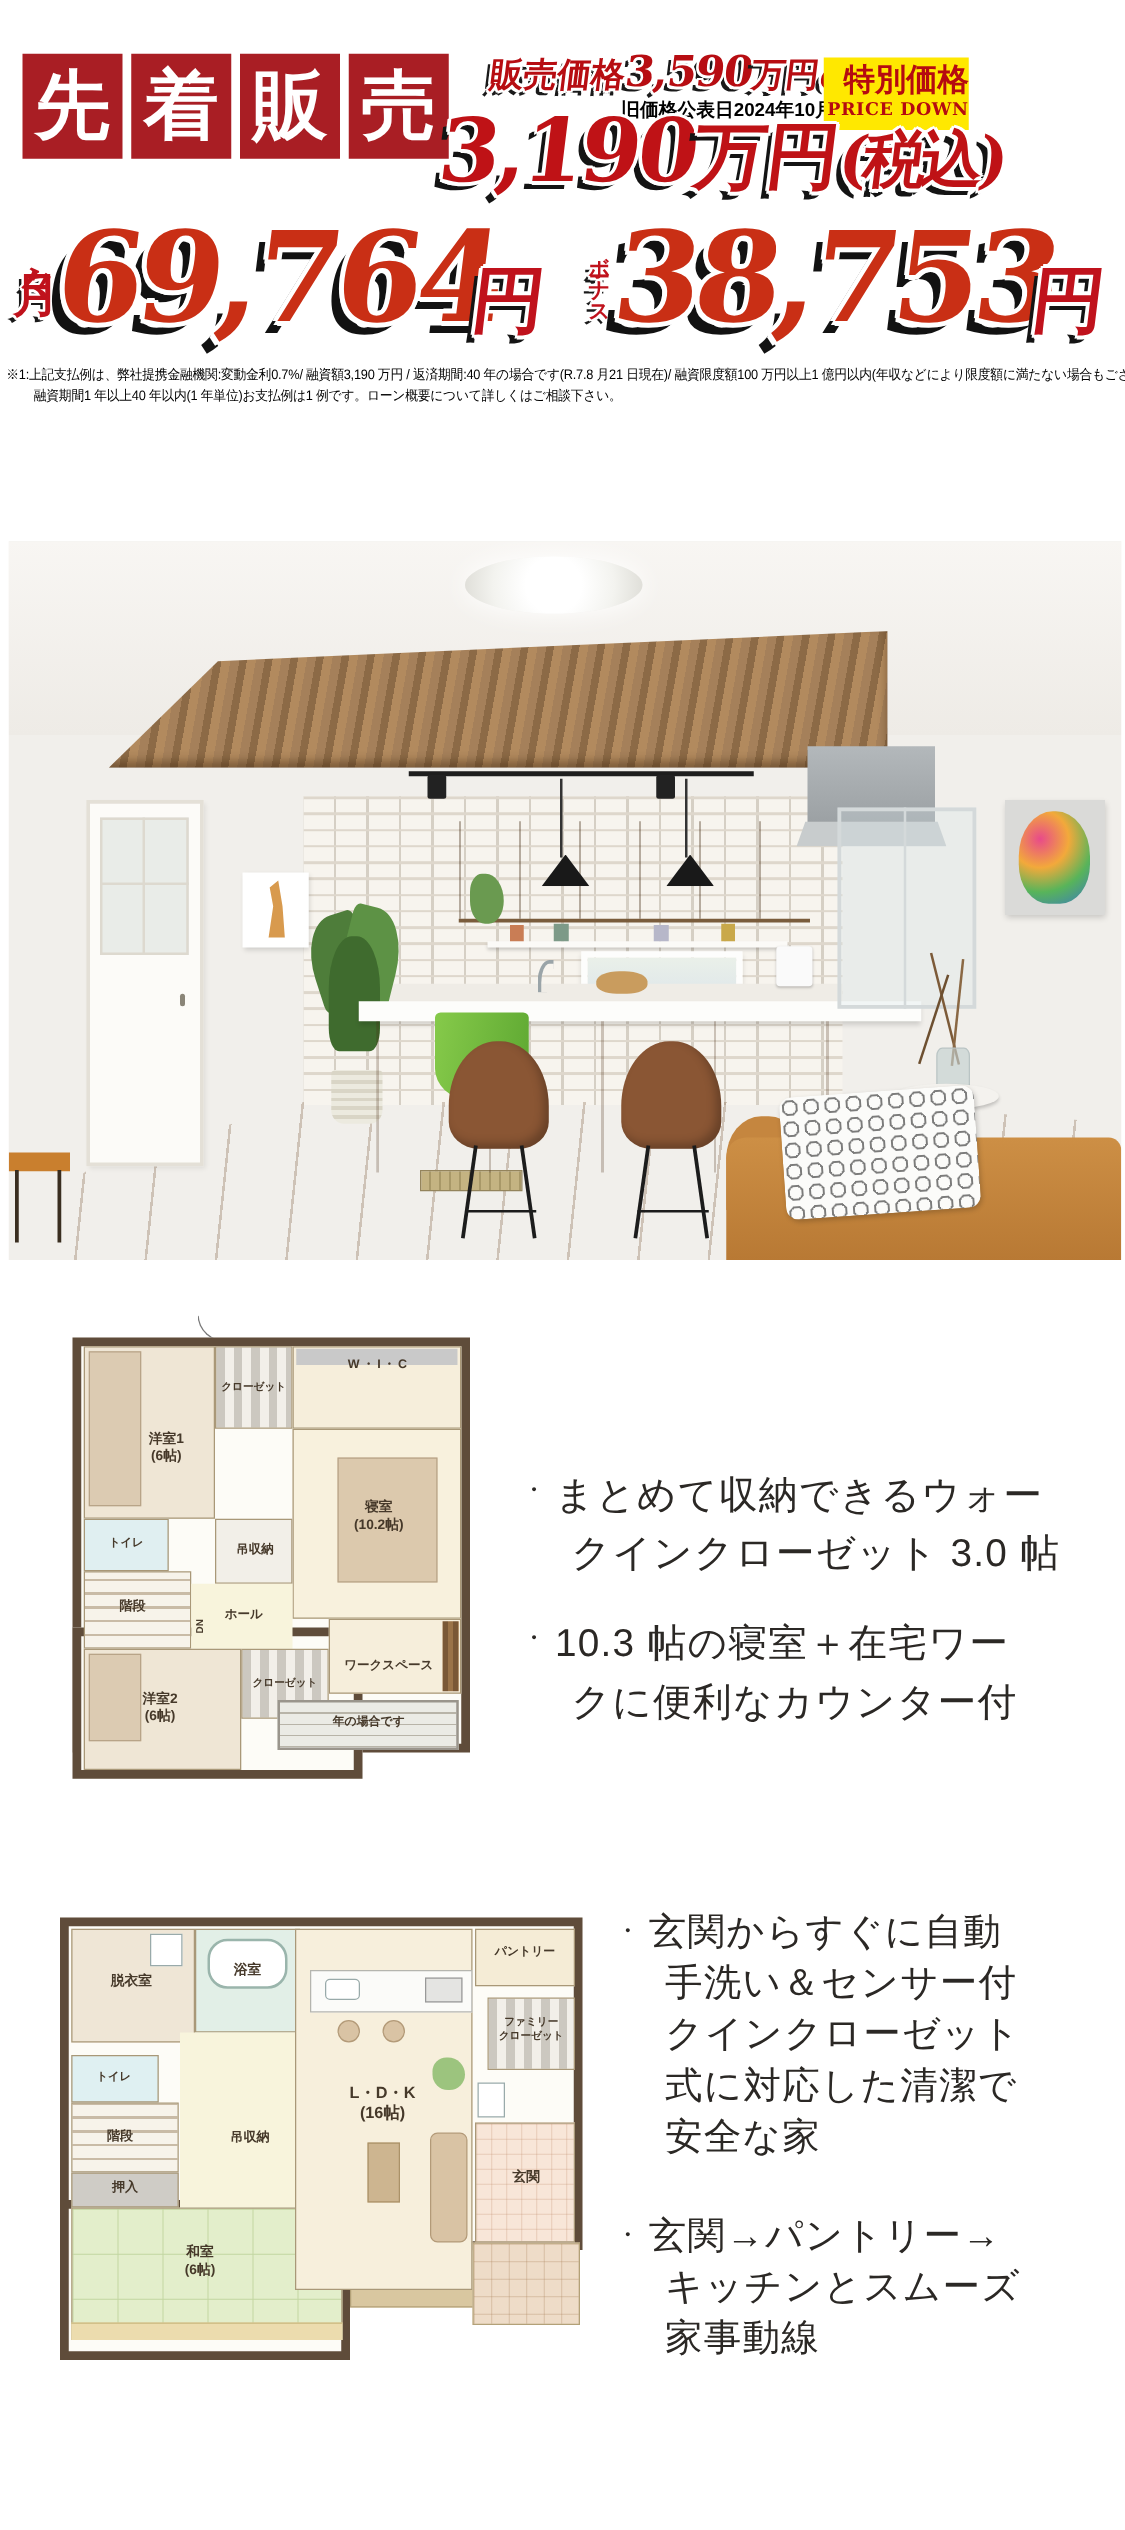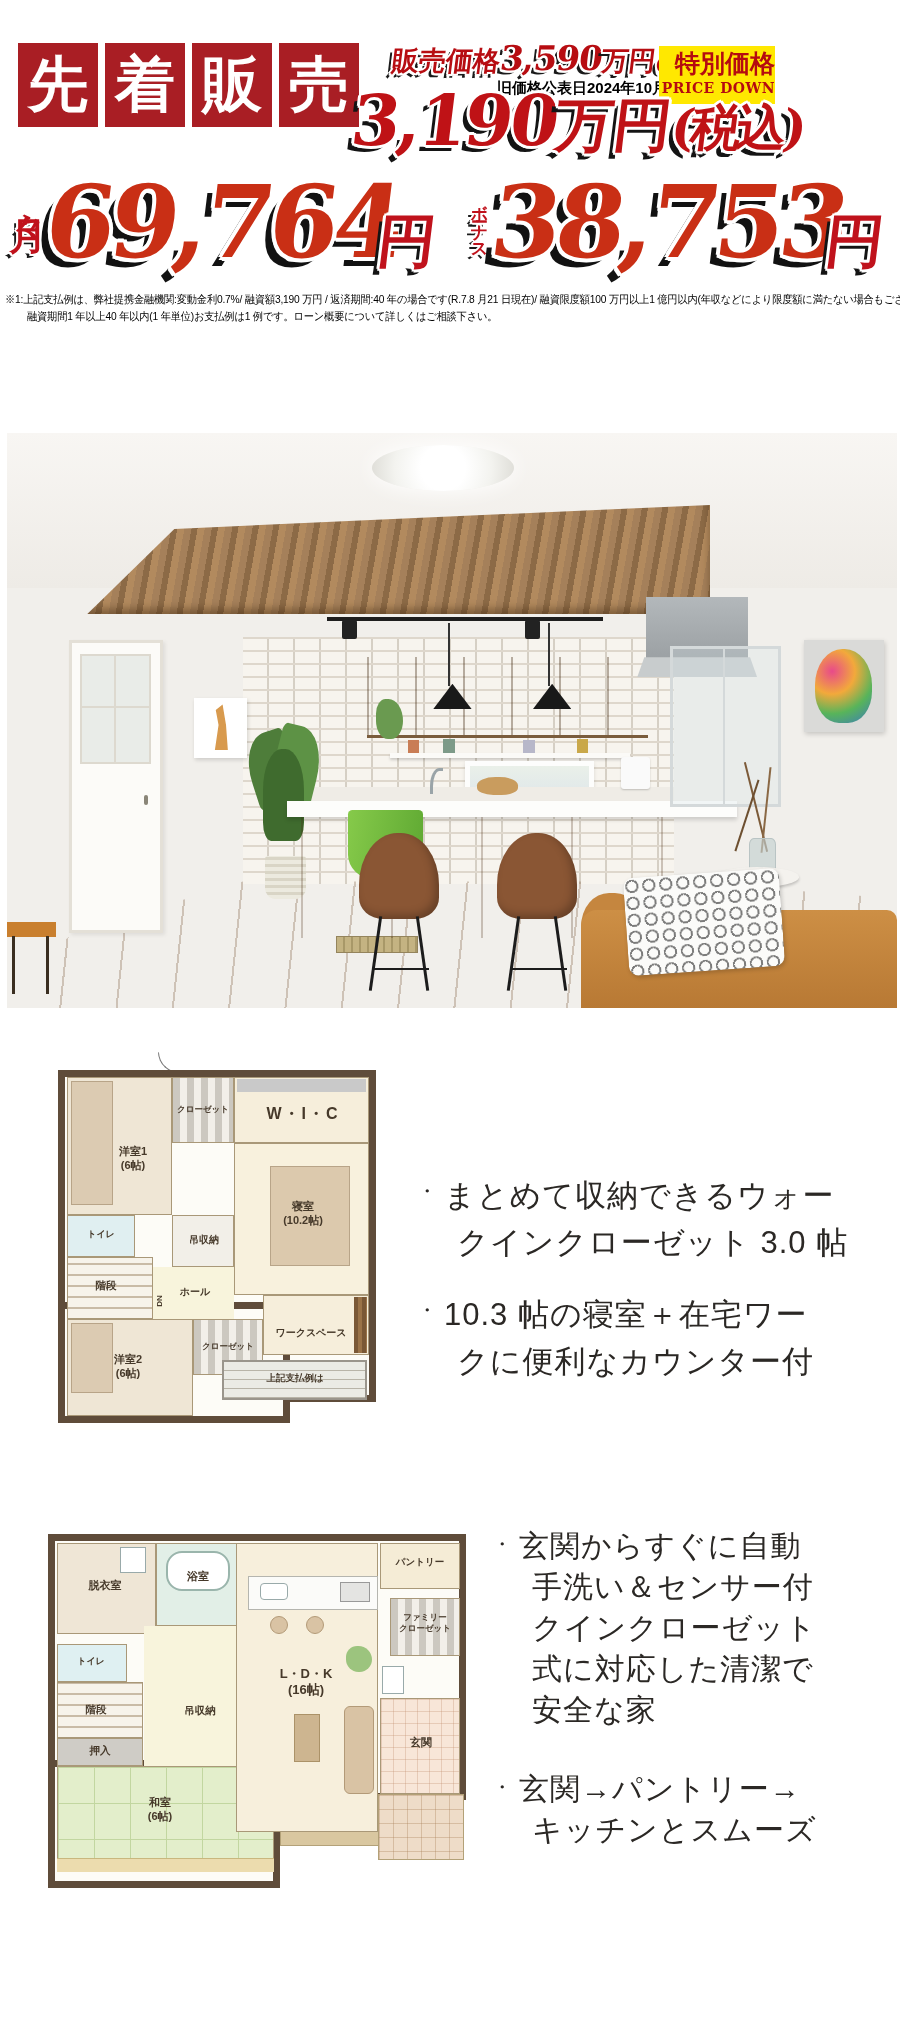--- a/index.html
+++ b/index.html
@@ -197,33 +197,33 @@
     <div class="room" style="left:9px;top:269px;width:126px;height:97px;background:#efe6d5;"></div>
     <div class="furn" style="left:13px;top:273px;width:42px;height:70px;background:#dccbb2;border:1px solid #b8a488;"></div>
     <div class="room stripes" style="left:135px;top:269px;width:70px;height:56px;"></div>
     <div class="room" style="left:205px;top:245px;width:106px;height:60px;background:#f6eedb;"></div>
     <div class="furn slats" style="left:296px;top:247px;width:13px;height:56px;"></div>
     <div class="room" style="left:164px;top:310px;width:145px;height:40px;background:#ebebe5;background-image:repeating-linear-gradient(180deg,transparent 0 8px,#b8b4a8 8px 9px);border:2px solid #9a958c;"></div>
 
     <div class="plab" style="left:30px;top:95px;width:90px;font-size:11px;">洋室1
 (6帖)</div>
     <div class="plab" style="left:114px;top:54px;width:62px;font-size:8.5px;">クローゼット</div>
-    <div class="plab" style="left:200px;top:54px;width:90px;font-size:16px;letter-spacing:2px;">W・I・C</div>
+    <div class="plab" style="left:200px;top:36px;width:90px;font-size:10px;letter-spacing:2px;">W・I・C</div>
     <div class="plab" style="left:200px;top:150px;width:90px;font-size:11px;">寝室
 (10.2帖)</div>
     <div class="plab" style="left:14px;top:179px;width:58px;font-size:9px;">トイレ</div>
     <div class="plab" style="left:18px;top:229px;width:60px;font-size:10.5px;">階段</div>
     <div class="plab" style="left:92px;top:246px;width:20px;font-size:8px;transform:rotate(-90deg);">DN</div>
     <div class="plab" style="left:117px;top:184px;width:58px;font-size:10px;">吊収納</div>
     <div class="plab" style="left:112px;top:236px;width:50px;font-size:10px;">ホール</div>
     <div class="plab" style="left:25px;top:303px;width:90px;font-size:11px;">洋室2
 (6帖)</div>
     <div class="plab" style="left:135px;top:291px;width:70px;font-size:8.5px;">クローゼット</div>
     <div class="plab" style="left:203px;top:277px;width:100px;font-size:10px;">ワークスペース</div>
-    <div class="plab" style="left:192px;top:322px;width:90px;font-size:9.5px;">上記支払例は</div>
+    <div class="plab" style="left:192px;top:322px;width:90px;font-size:9.5px;">年の場合です</div>
   </div>
 
   <div class="feat feat-u" style="left:417px;top:1172px;width:470px;">
     <span class="marker">・</span>
     <div class="lines">
       <div>まとめて収納できるウォー</div>
       <div>クインクローゼット 3.0 帖</div>
     </div>
   </div>
   <div class="feat feat-u" style="left:417px;top:1291px;width:470px;">
@@ -289,16 +289,17 @@
       <div>クインクローゼット</div>
       <div>式に対応した清潔で</div>
       <div>安全な家</div>
     </div>
   </div>
   <div class="feat feat-l" style="left:492px;top:1768px;width:400px;">
     <span class="marker">・</span>
     <div class="lines">
       <div>玄関→パントリー→</div>
       <div>キッチンとスムーズ</div>
+      <div>家事動線</div>
     </div>
   </div>
 
 </div>
 
 </body></html>

